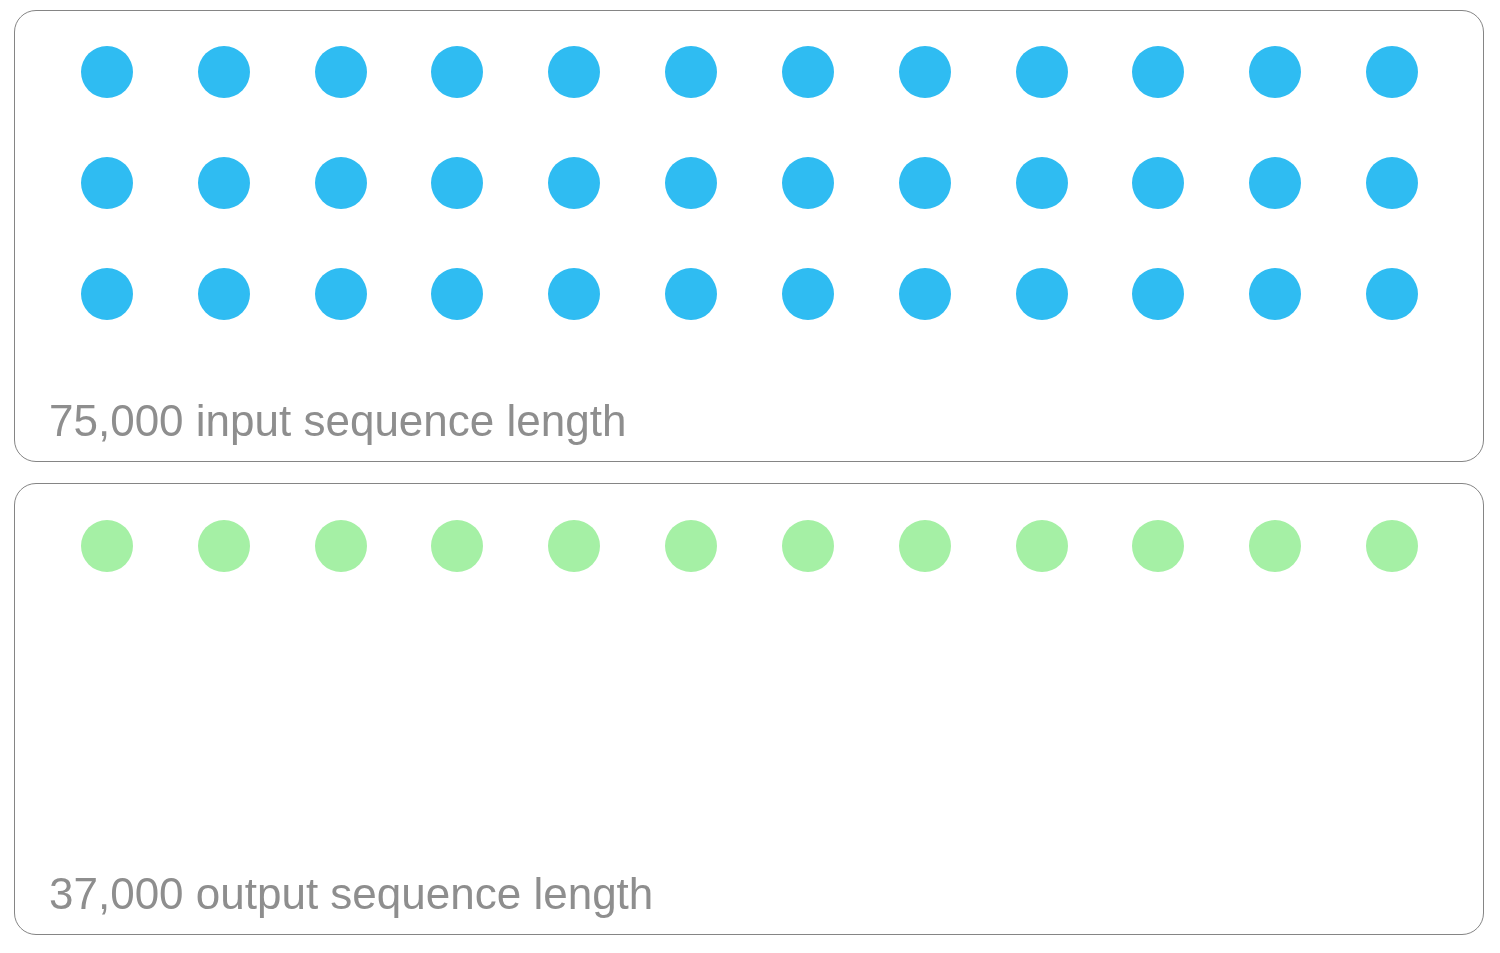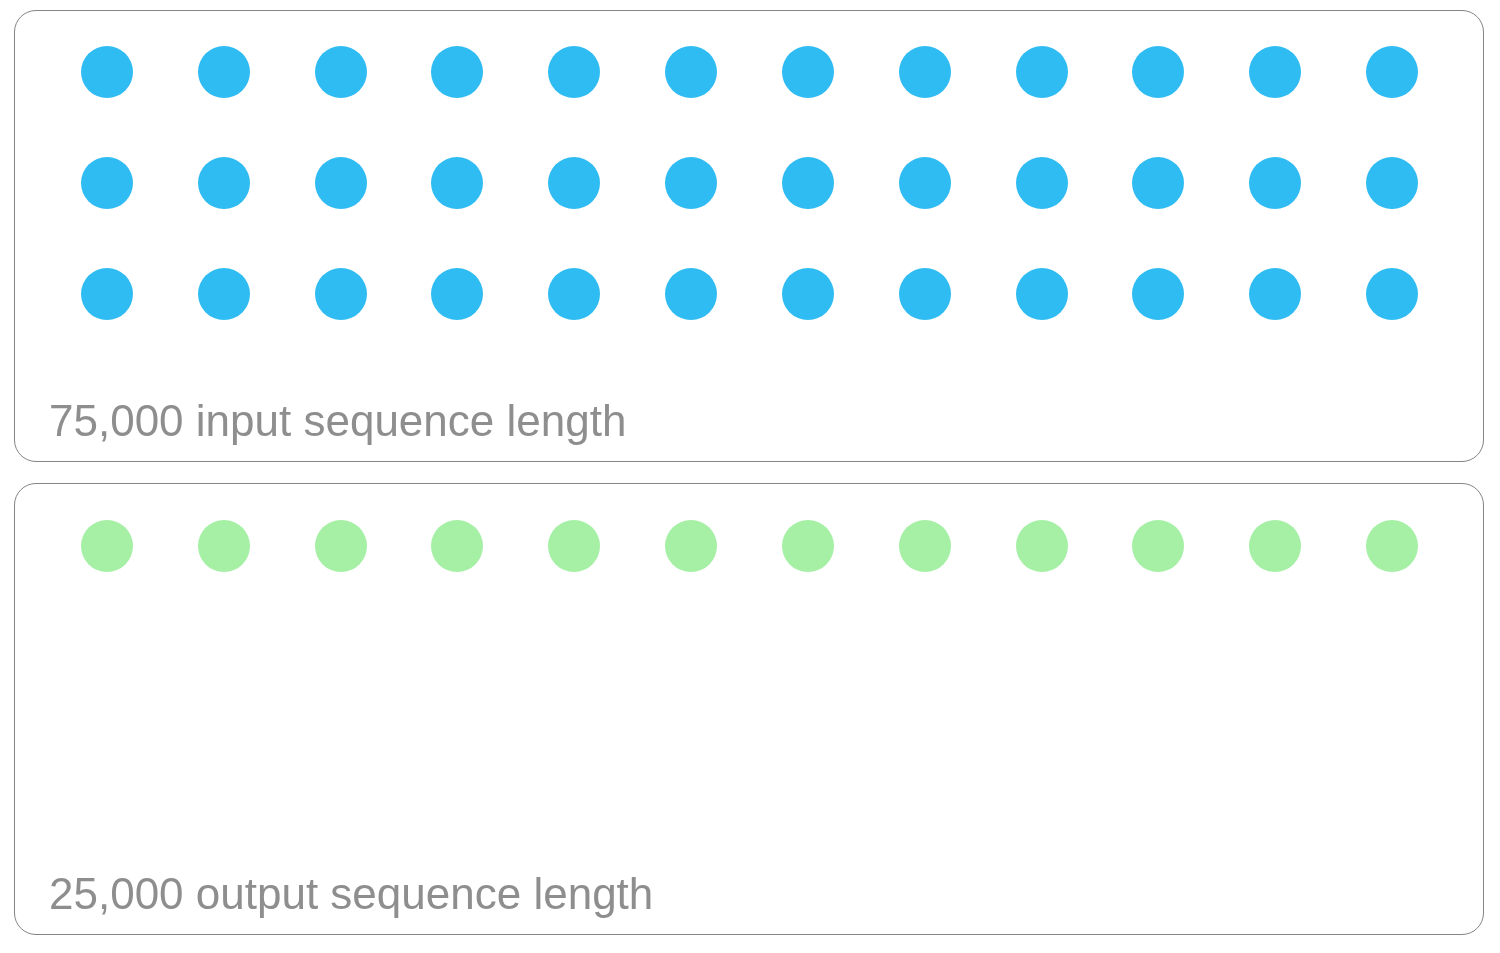--- a/index.html
+++ b/index.html
@@ -123,16 +123,16 @@
           <span class="dot" style="background: rgb(165, 240, 165);"></span>
           <span class="dot" style="background: rgb(165, 240, 165);"></span>
           <span class="dot" style="background: rgb(165, 240, 165);"></span>
           <span class="dot" style="background: rgb(165, 240, 165);"></span>
           <span class="dot" style="background: rgb(165, 240, 165);"></span>
           <span class="dot" style="background: rgb(165, 240, 165);"></span>
           <span class="dot" style="background: rgb(165, 240, 165);"></span>
           <span class="dot" style="background: rgb(165, 240, 165);"></span>
         </div>
       </div>
-    <div class="panel-label">25,000 output sequence length</div>
+    <div class="panel-label">37,000 output sequence length</div>
   </div>
 
 </div>
 
 </body></html>

